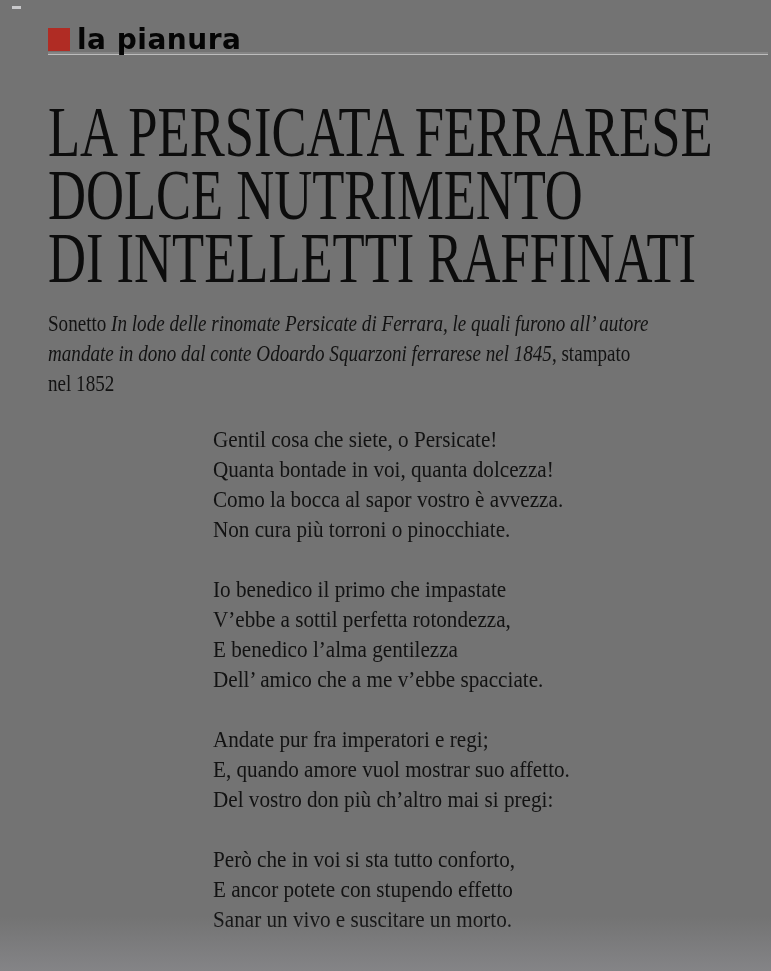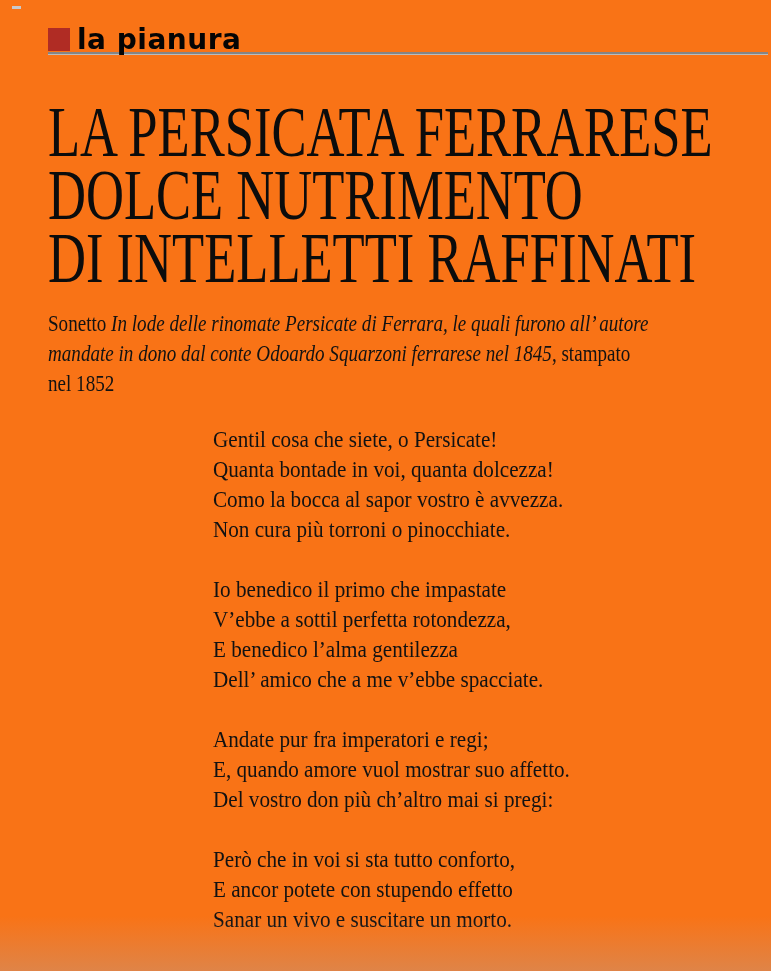--- a/index.html
+++ b/index.html
@@ -4,21 +4,21 @@
 <style>
   html, body {
     margin: 0;
     padding: 0;
     background: #ffffff;
   }
   .page {
     position: relative;
     width: 771px;
     height: 971px;
-    background: #f97316;
+    background: #737373;
     overflow: hidden;
     font-family: "Liberation Serif", serif;
   }
   
   .corner-mark {
     position: absolute;
     left: 12px;
     top: 6px;
     width: 9px;
     height: 3px;

